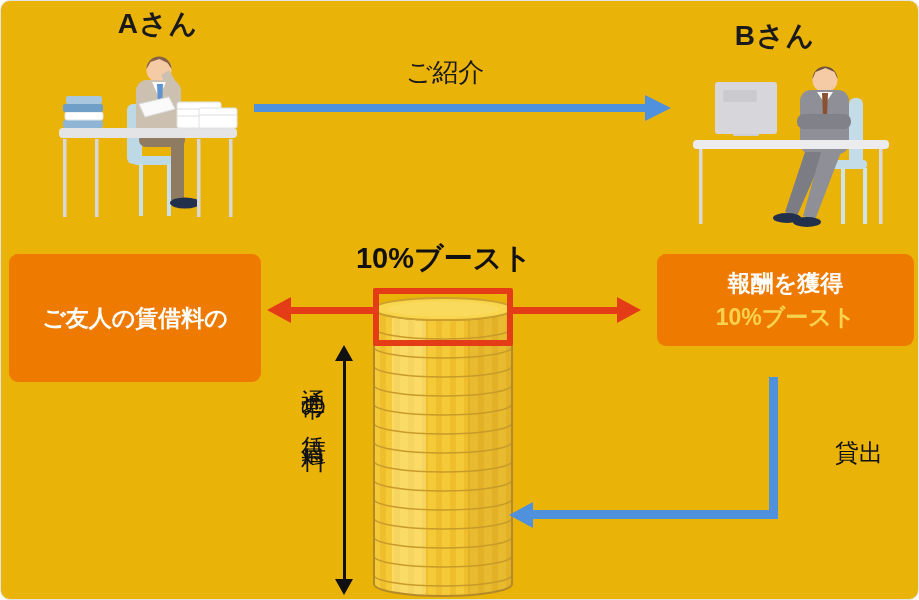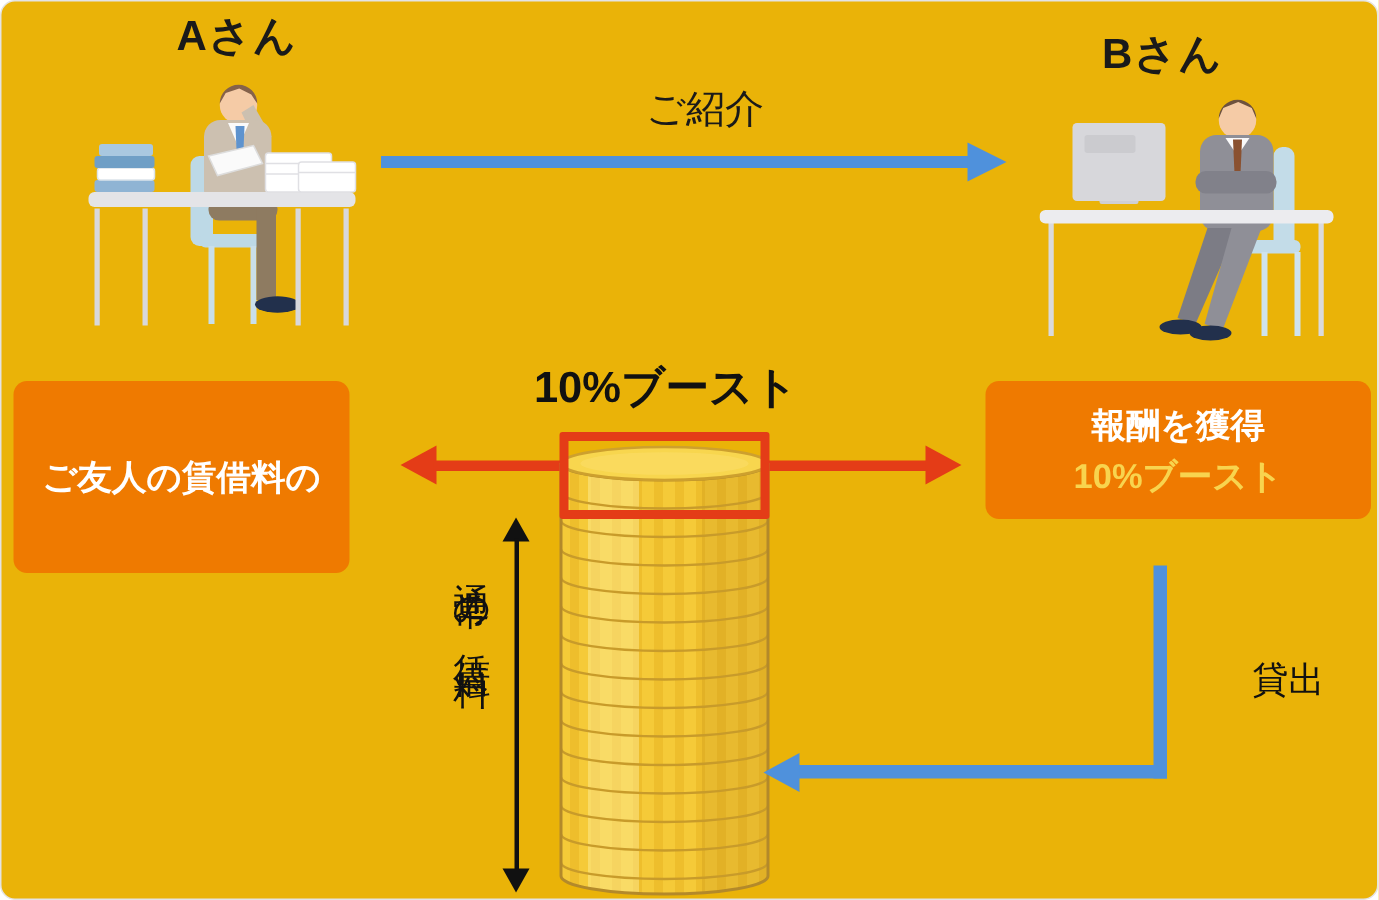--- a/index.html
+++ b/index.html
@@ -135,21 +135,21 @@
     <g>
       <rect x="40" y="76" width="26" height="4" rx="1.5" fill="#CFCFD3"></rect>
       <rect x="48" y="66" width="10" height="12" fill="#CFCFD3"></rect>
       <rect x="22" y="26" width="62" height="52" rx="3" fill="#D7D7DB"></rect>
       <rect x="30" y="34" width="34" height="12" rx="2" fill="#CBCBCF"></rect>
     </g>
   </svg>
 
   <div class="abs h-line-blue" style="left:253px;top:103px;width:393px;"></div>
   <div class="abs head-right-blue" style="left:644px;top:94px;"></div>
-  <div class="abs plain-label" style="left:369px;top:54px;width:200px;">ご紹介</div>
+  <div class="abs plain-label" style="left:344px;top:54px;width:200px;">ご紹介</div>
 
   <div class="abs boost-title" style="left:323px;top:238px;width:240px;">10%ブースト</div>
 
   <div class="abs head-left-red" style="left:266px;top:296px;"></div>
   <div class="abs h-line-red" style="left:288px;top:306px;width:86px;"></div>
   <div class="abs h-line-red" style="left:510px;top:306px;width:108px;"></div>
   <div class="abs head-right-red" style="left:616px;top:296px;"></div>
 
   <svg class="abs" style="left:371px;top:295px;" width="142" height="302" viewBox="0 0 142 302">
     <defs>
@@ -187,21 +187,21 @@
     <ellipse cx="71" cy="13" rx="56" ry="7.5" fill="#FBDF6A" opacity="0.55"></ellipse>
   </svg>
 
   <div class="abs boost-frame" style="left:372px;top:287px;"></div>
 
   <div class="abs head-up-black" style="left:334px;top:344px;"></div>
   <div class="abs v-line-black" style="left:342px;top:358px;height:222px;"></div>
   <div class="abs head-down-black" style="left:334px;top:578px;"></div>
   <div class="abs vertical-label" style="left:300px;top:368px;">通常の賃借料</div>
 
-  <div class="abs callout" style="left:8px;top:253px;width:224px;height:128px;">
+  <div class="abs callout" style="left:8px;top:253px;width:252px;height:128px;">
     <div class="line">ご友人の賃借料の</div>
   </div>
 
   <div class="abs callout" style="left:656px;top:253px;width:257px;height:92px;">
     <div class="line">報酬を獲得</div>
     <div class="line hl">10%ブースト</div>
   </div>
 
   <div class="abs v-line-blue" style="left:768px;top:376px;height:142px;"></div>
   <div class="abs h-line-blue9" style="left:531px;top:509px;width:246px;"></div>

